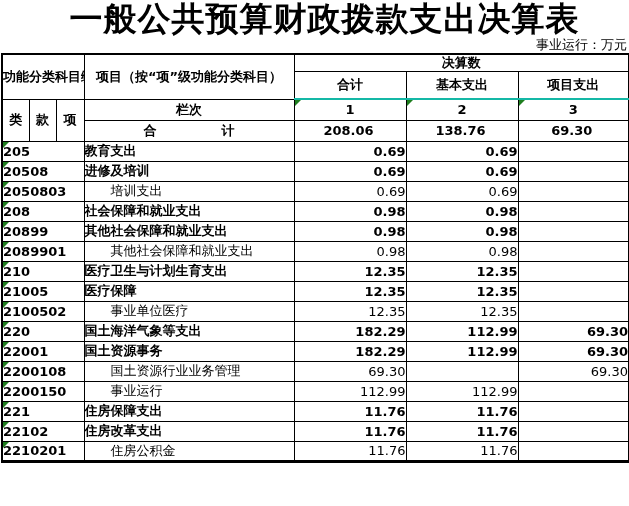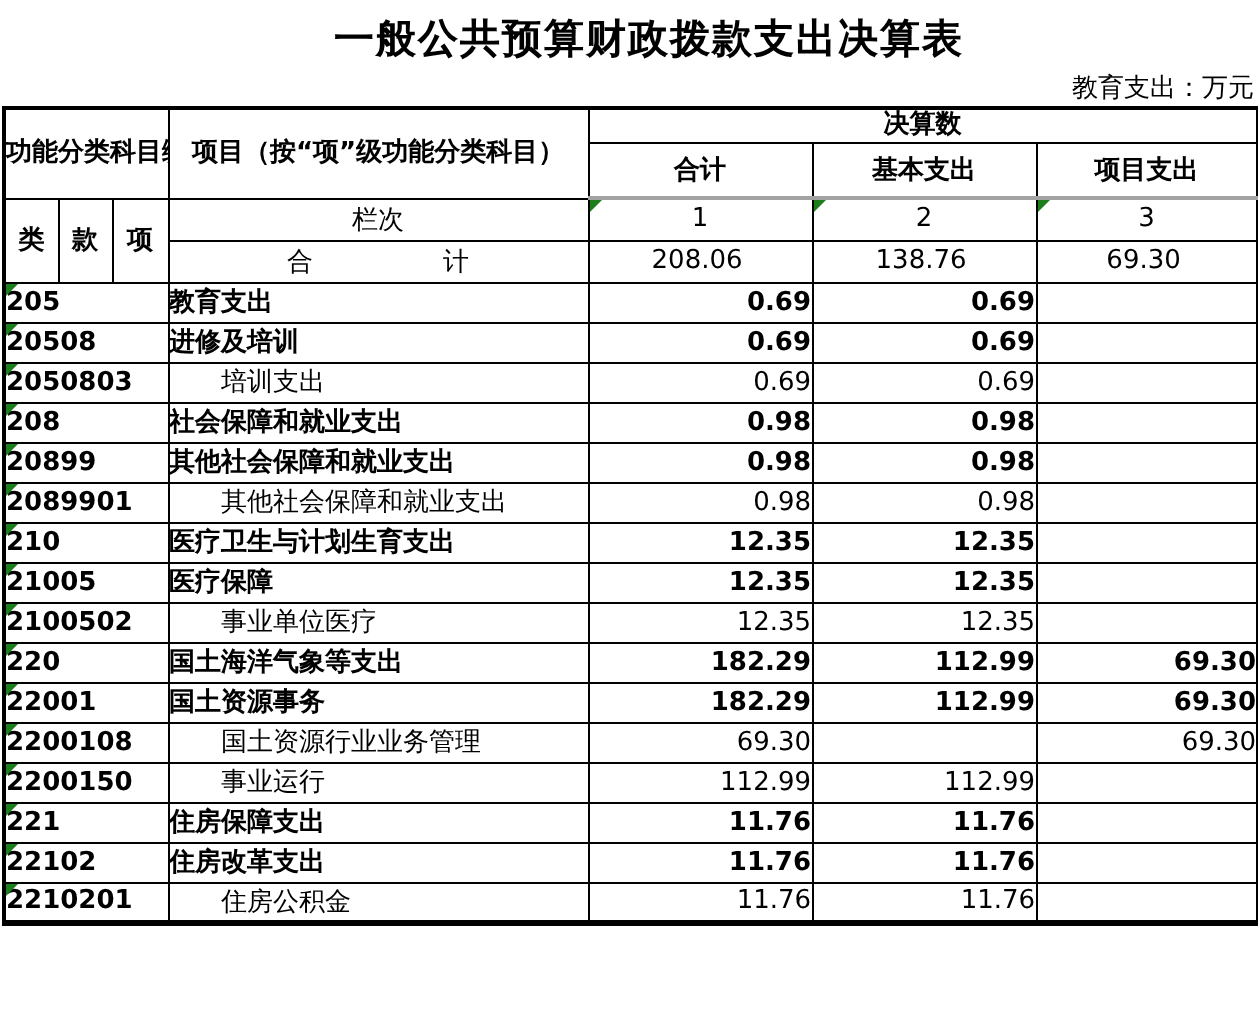--- a/index.html
+++ b/index.html
@@ -8,21 +8,21 @@
     width: 629px;
     height: 506px;
     font-family: "DejaVu Sans", "Liberation Sans", sans-serif;
     color: #000000;
     overflow: hidden;
   }
   .page { width: 629px; padding: 0 1px; }
 
   .title {
     text-align: center;
-    font-size: 20px;
+    font-size: 33px;
     font-weight: bold;
     letter-spacing: 1px;
     padding-top: 4px;
     line-height: 30px;
     padding-left: 20px;
   }
   .unit-line {
     text-align: right;
     font-size: 13px;
     line-height: 17px;
@@ -50,26 +50,26 @@
     font-size: 13px;
     padding: 0;
     overflow: hidden;
     white-space: nowrap;
     vertical-align: middle;
   }
   thead th { font-weight: bold; text-align: center; white-space: normal; }
   tr.hdr-1 { height: 17px; }
   tr.hdr-1 th { line-height: 15px; }
   tr.hdr-2 { height: 28px; }
-  tr.hdr-2 th { border-bottom: 2px solid #a3a3a3; }
+  tr.hdr-2 th { border-bottom: 2px solid #14b8a6; }
   th.code-group { border-bottom: 2px solid #000; line-height: 16px; padding: 0 7px; }
   th.item-head  { border-bottom: 2px solid #000; line-height: 16px; padding: 0 14px; }
   tr.hdr-3 { height: 21px; }
   tr.hdr-4 { height: 21px; }
-  tr.hdr-3 td, tr.hdr-4 td { text-align: center; font-weight: normal; }
+  tr.hdr-3 td, tr.hdr-4 td { text-align: center; font-weight: bold; }
   tr.hdr-4 td.num { text-align: center; padding-right: 3px; }
 
   tbody tr { height: 20px; }
   td.code-cell { text-align: left; padding-left: 2px; position: relative; font-weight: bold; }
   td.name-cell { text-align: left; padding-left: 4px; }
   td.name-cell.indent { padding-left: 26px; margin-left: 24px; }
   td.num { text-align: right; padding-right: 3px; }
   tr.bold td { font-weight: bold; }
   td.tri { position: relative; }
   .triangle {
@@ -84,21 +84,21 @@
     padding: 3px 0 0 1px;
   }
 </style>
 </head>
 <body>
 
 <div class="page">
 
   <div class="title">一般公共预算财政拨款支出决算表</div>
 
-  <div class="unit-line">教育支出：万元</div>
+  <div class="unit-line">事业运行：万元</div>
 
 
   <table class="budget">
     <colgroup>
       <col style="width:27px">
         <col style="width:27px">
         <col style="width:28px">
       <col style="width:210px">
       <col style="width:112px">
         <col style="width:112px">

